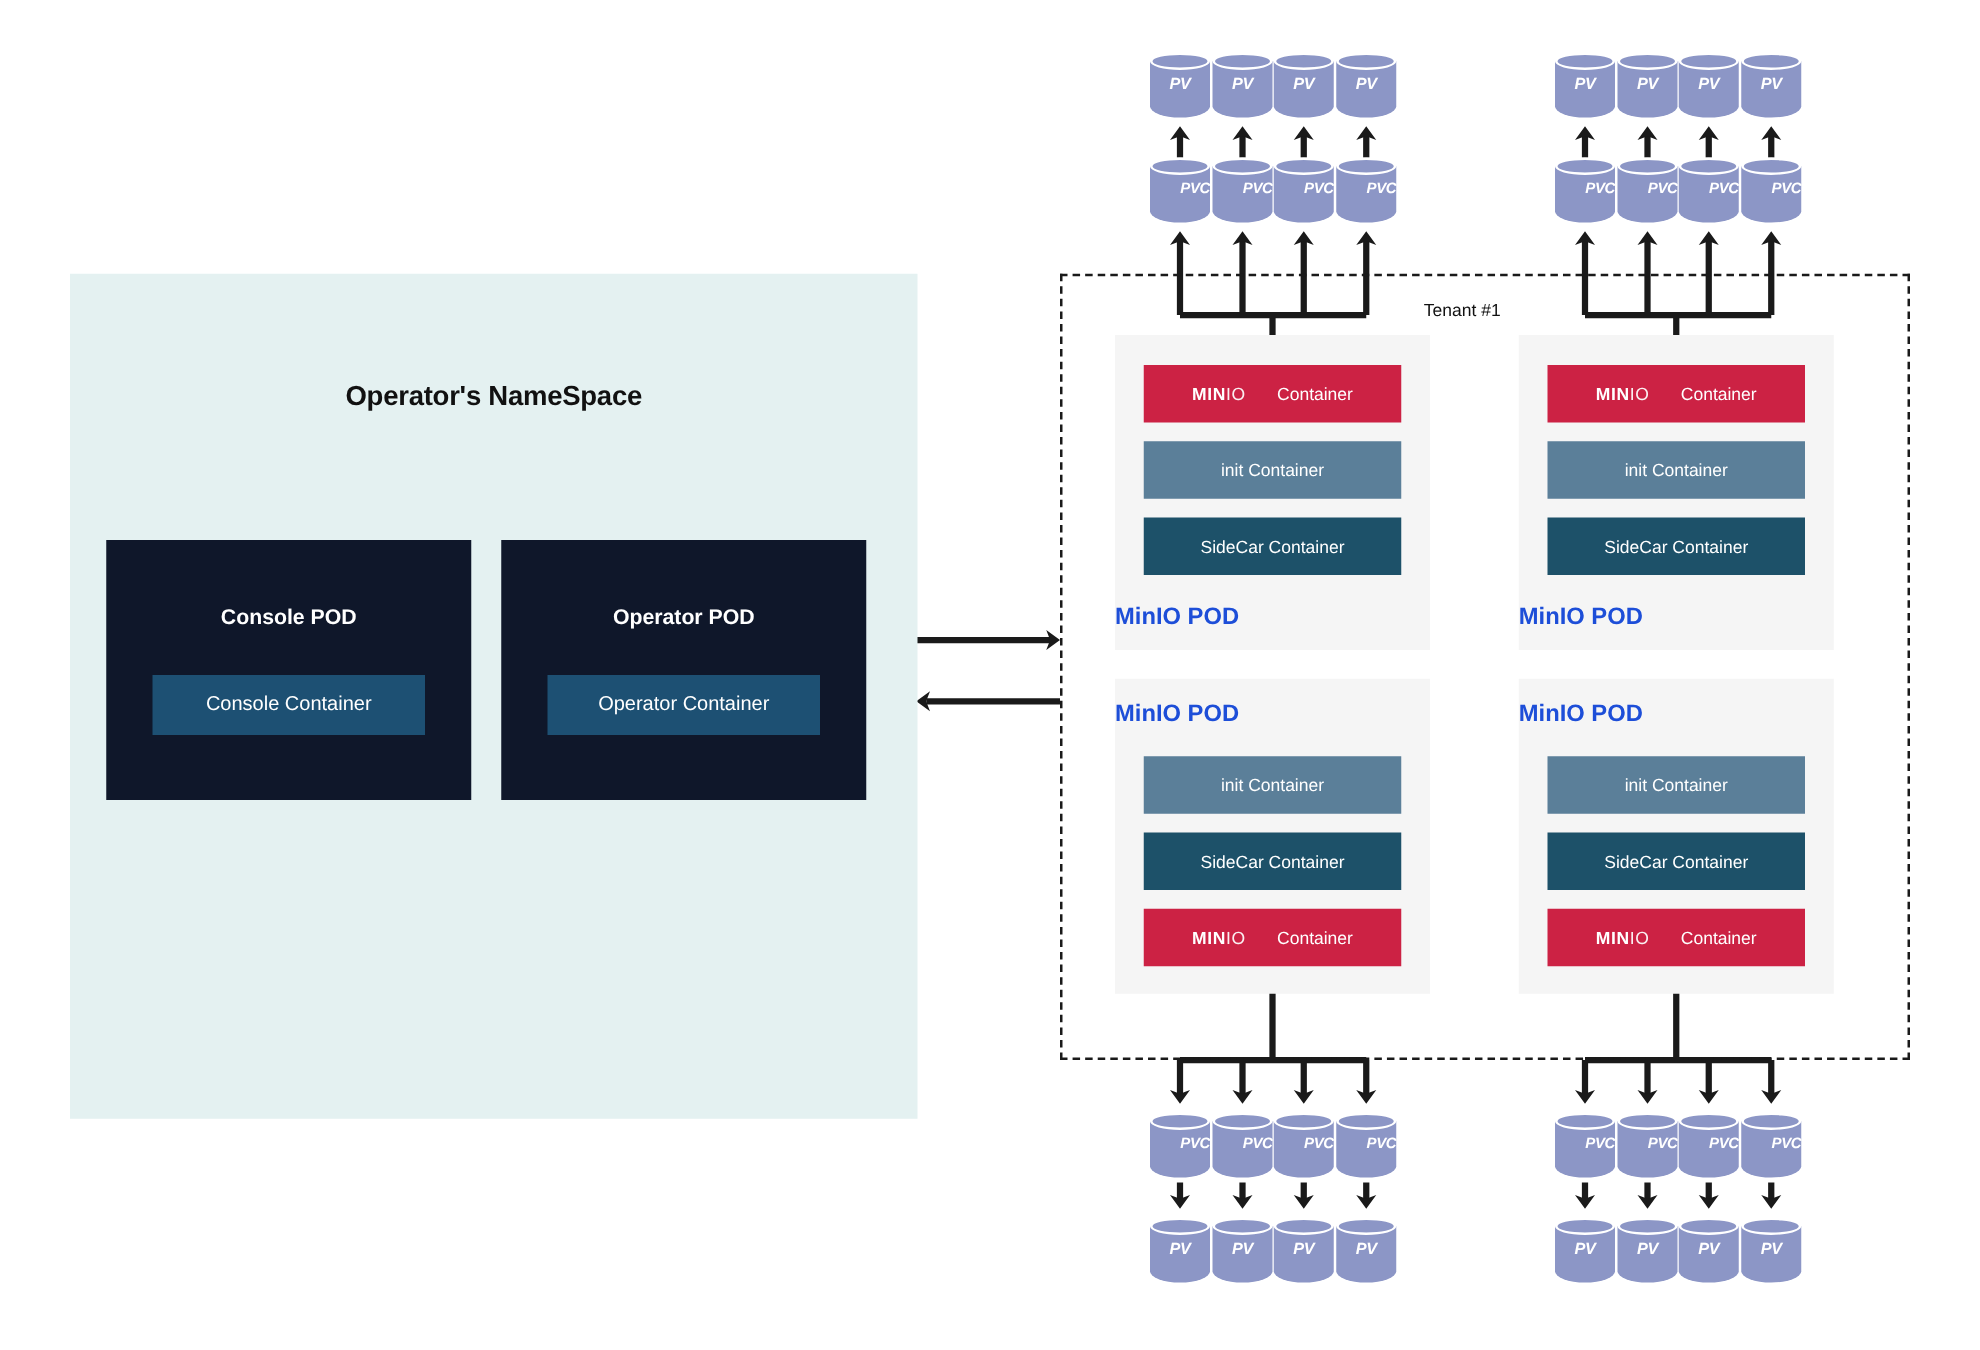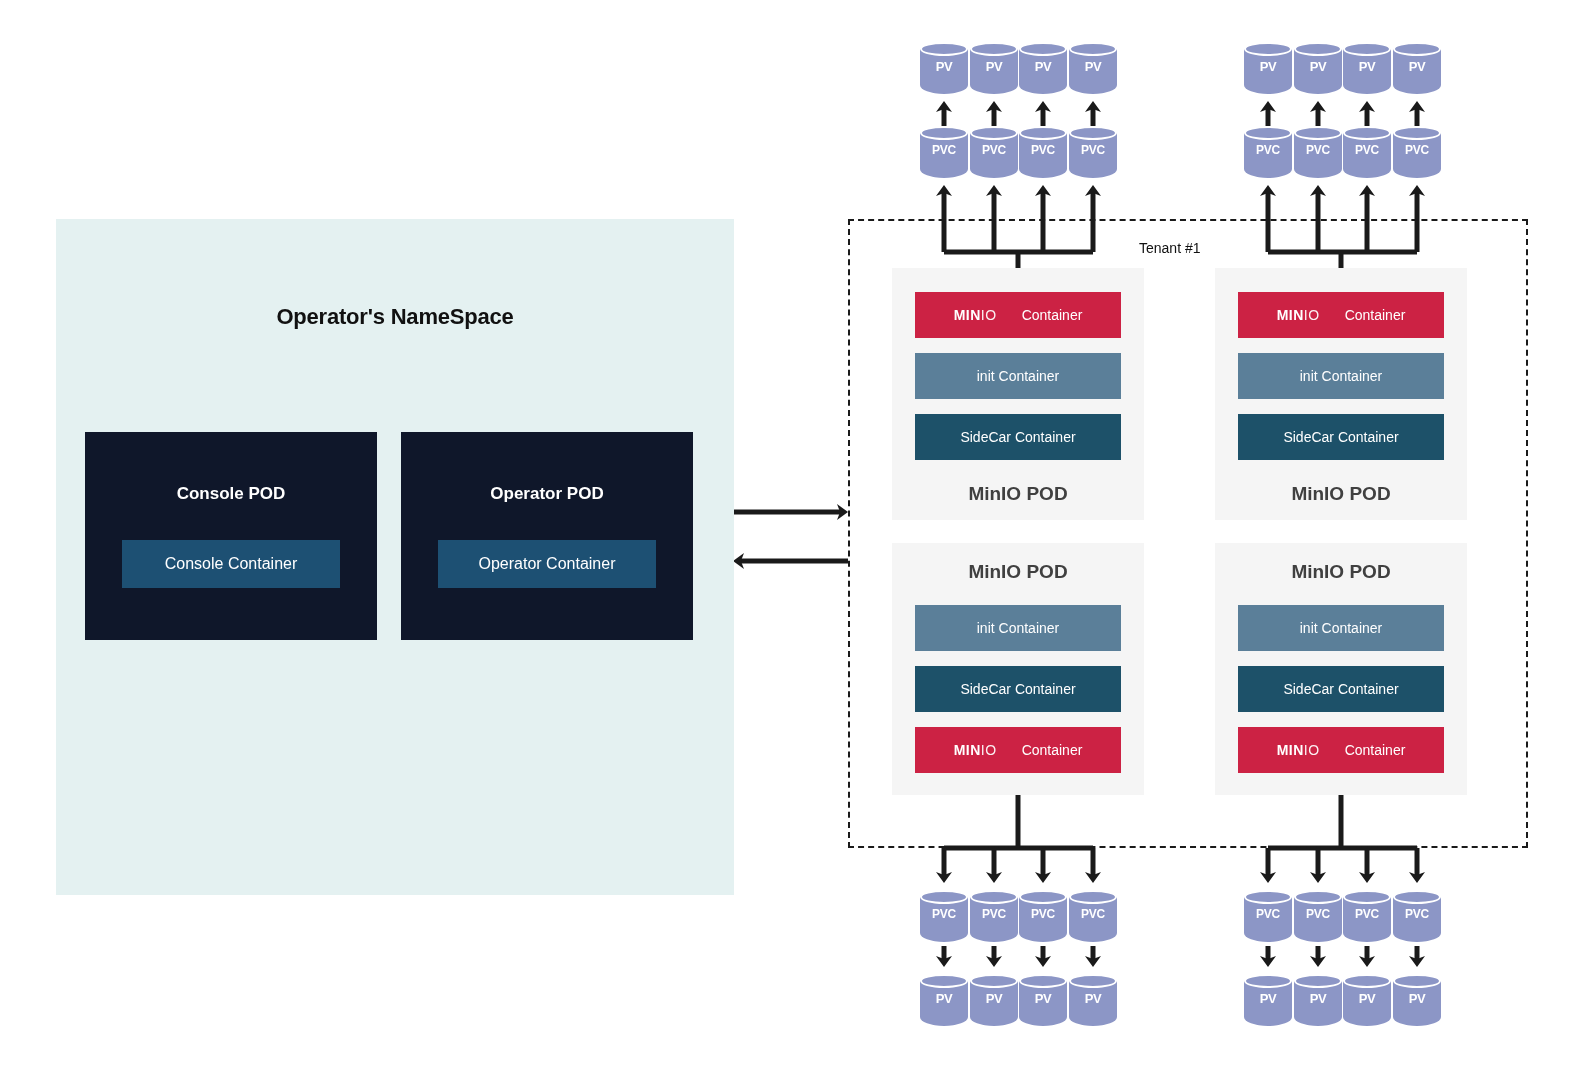--- a/index.html
+++ b/index.html
@@ -98,24 +98,23 @@
     position: absolute;
     width: 252px;
     height: 252px;
     background: #f5f5f5;
     box-sizing: border-box;
   }
   .pod-title {
     position: absolute;
     left: 0;
     width: 100%;
-    text-align: center;
     font-size: 19px;
     font-weight: bold;
-    color: #404040;
+    color: #1d4ed8;
   }
   .pod.top .pod-title { bottom: 15px; }
   .pod.bottom .pod-title { top: 18px; }
 
   .ctr {
     position: absolute;
     left: 23px;
     width: 206px;
     height: 46px;
     display: flex;
@@ -154,20 +153,21 @@
     font-size: 14px;
     letter-spacing: 0.5px;
     opacity: 0.93;
   }
 
   
   .cyl {
     position: absolute;
     width: 56px;
     height: 56px;
+    font-style: italic;
   }
   .cyl .body {
     position: absolute;
     left: 0; top: 7px;
     width: 48px;
     height: 45px;
     background: #8c96c6;
     border-radius: 0 0 24px 24px / 0 0 9px 9px;
   }
   .cyl .top {
@@ -183,21 +183,21 @@
   .cyl .lbl {
     position: absolute;
     left: 0; top: 17px;
     width: 48px;
     text-align: center;
     color: #ffffff;
     font-size: 13px;
     font-weight: bold;
     letter-spacing: -0.3px;
   }
-  .cyl.pvc .lbl { font-size: 12px; }
+  .cyl.pvc .lbl { font-size: 12px; text-align: right; }
 </style>
 </head>
 <body>
 
 <div id="canvas">
 
   <svg id="arrows" width="1584" height="1080" style="position:absolute;left:0;top:0;">
     <defs>
       <marker id="ah-up" viewBox="0 0 12 12" refX="6" refY="10" markerWidth="7" markerHeight="7" orient="auto-start-reverse">
         <path d="M6 0 L12 12 L6 9 L0 12 Z" fill="#1a1a1a"></path>

